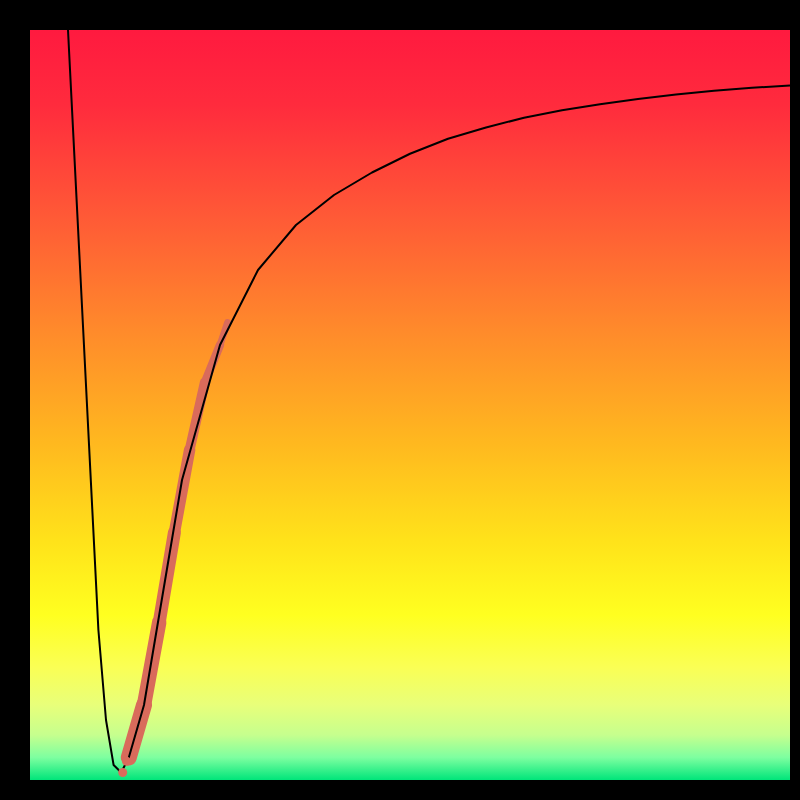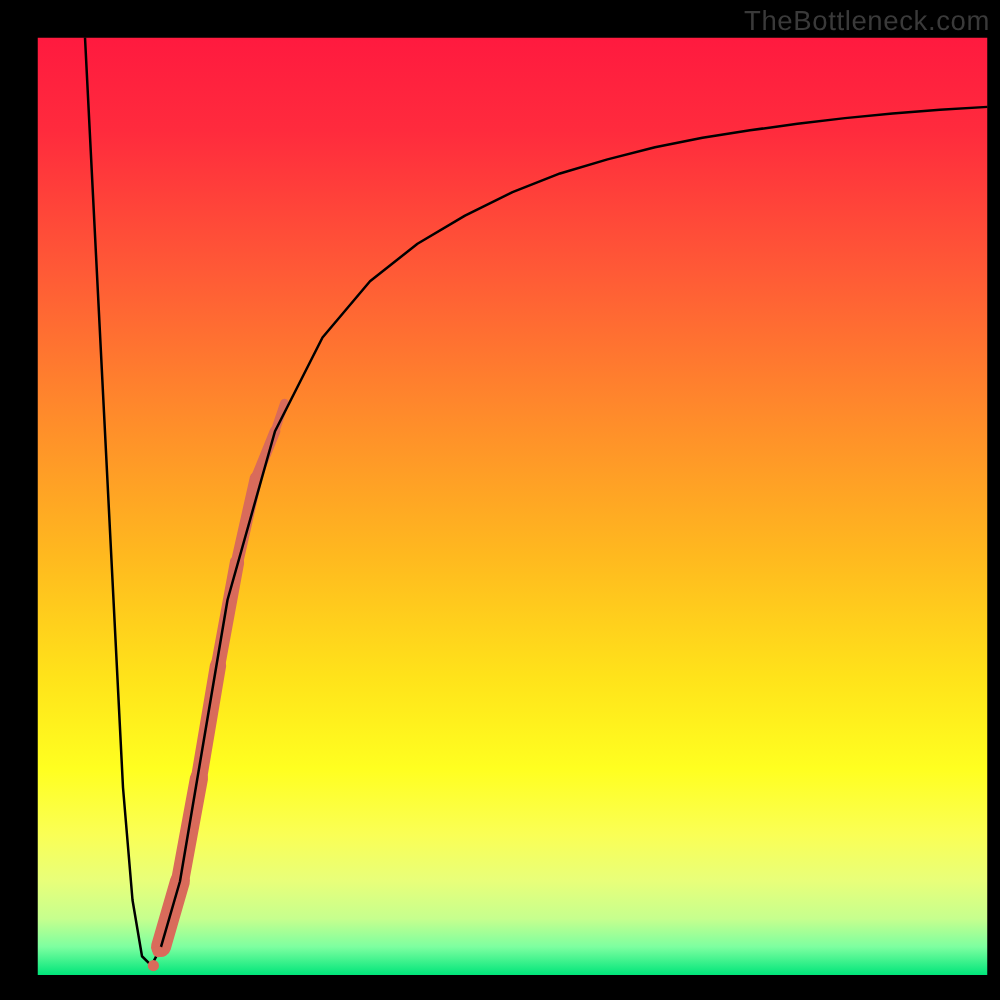--- a/index.html
+++ b/index.html
@@ -75,15 +75,14 @@
         </g>
       <path id="main-curve" fill="none" stroke="#000" stroke-width="2" stroke-linejoin="round" d="M38.00 0.00 L53.20 300.00 L68.40 600.00 L76.00 690.00 L83.60 735.00 L91.20 742.50 L98.80 727.50 L114.00 675.00 L136.80 540.00 L152.00 450.00 L190.00 315.00 L228.00 240.00 L266.00 195.00 L304.00 165.00 L342.00 142.50 L380.00 123.75 L418.00 108.75 L456.00 97.50 L494.00 87.75 L532.00 80.25 L570.00 74.25 L608.00 69.00 L646.00 64.50 L684.00 60.75 L722.00 57.75 L760.00 55.50"></path>
       <g id="dots">
           <circle cx="92.72" cy="742.5" r="4.5" fill="#d96b5b"></circle>
           <circle cx="96.52" cy="731.25" r="4.5" fill="#d96b5b"></circle>
         </g>
     </svg>
 
   </div>
 
-  <div class="watermark" style="right: 8px; top: 4px;">TheBottleneck.com</div>
 
 </div>
 
 </body></html>

